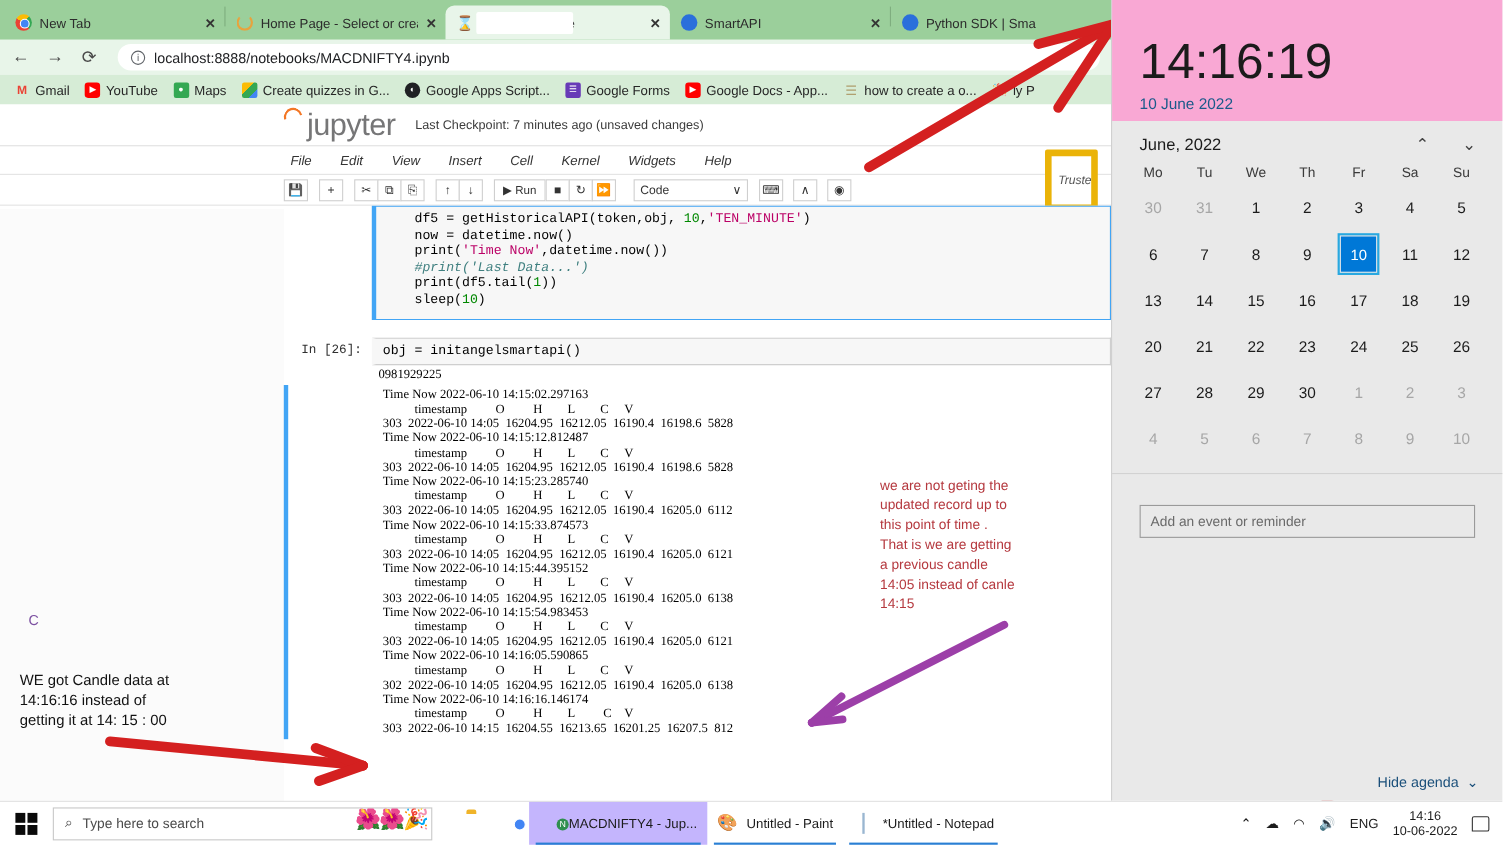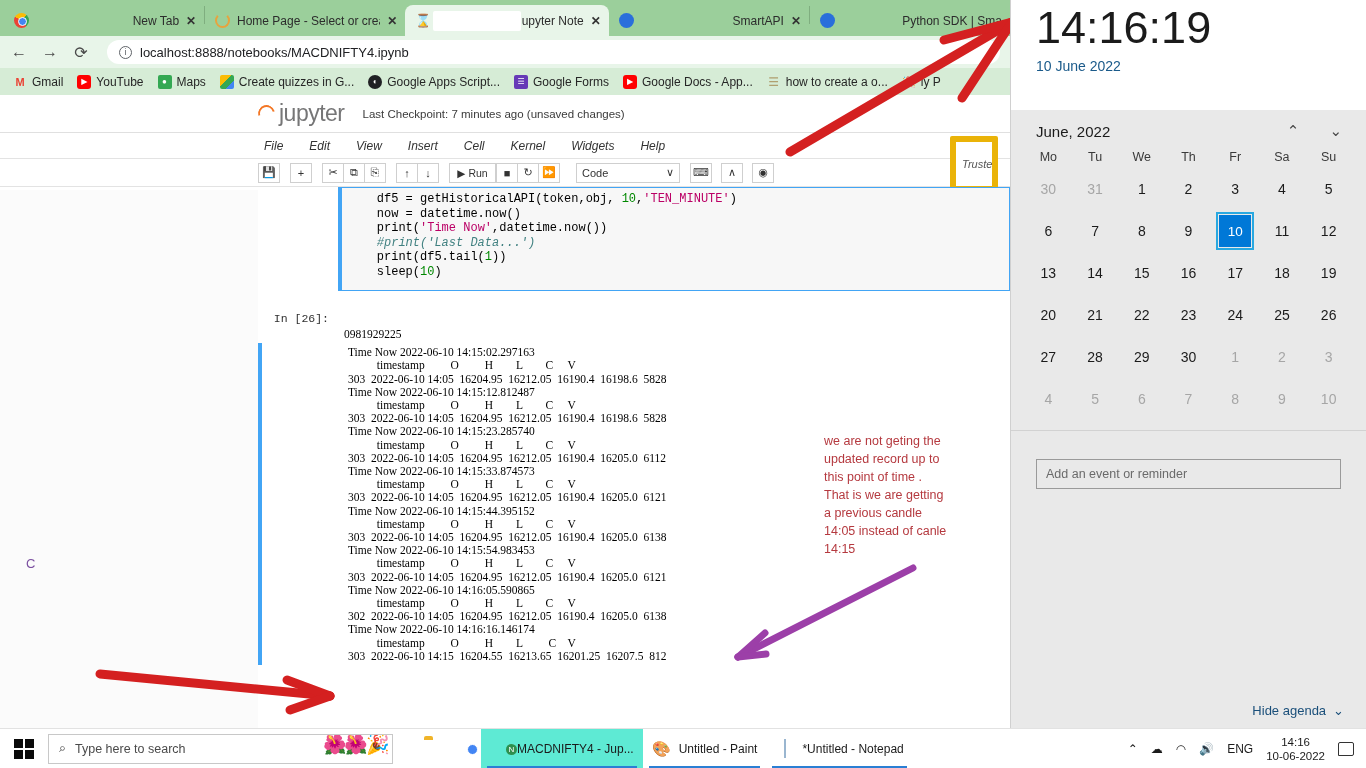--- a/index.html
+++ b/index.html
@@ -25,21 +25,21 @@
     padding: 0 8px 0 10px; font-size: 12px; color: #2c2c2c;
     border-radius: 8px 8px 0 0; min-width: 0; position: relative;
   }
   .tab.inactive { width: 232px; }
   .tab.active {
     background: #e8f5e9; width: 236px;
   }
   .tab .favicon { width: 15px; height: 15px; flex: 0 0 15px; }
   .tab .tab-title {
     flex: 1 1 auto; white-space: nowrap; overflow: hidden;
-    text-overflow: clip; font-size: 12px; text-align: right;
+    text-overflow: clip; font-size: 12px;
   }
   .tab .tab-close { font-size: 12px; color: #333; flex: 0 0 auto; font-weight: bold; }
   .tab-sep { width: 1px; height: 18px; background: #7fae7f; align-self: center; margin-bottom: 6px; }
   .redact {
     position: absolute; left: 28px; top: 6px; width: 88px; height: 20px;
     background: #ffffff; border-radius: 2px;
   }
 
   
   .fav-chrome {
@@ -87,21 +87,21 @@
   .bm-forms { background:#673ab7; border-radius:2px; color:#fff; font-size:8px; line-height:14px; }
   .bm-doc { background:#ff0000; border-radius:3px; color:#fff; font-size:8px; line-height:14px; }
   .bm-plain { color:#b0a070; font-size:12px; }
 
   
   .page { position: relative; height: 633px; background: #ffffff; }
   .jp-header {
     height: 38px; display: flex; align-items: center; padding-left: 258px; gap: 18px;
     border-bottom: 1px solid #e0e0e0;
   }
-  .jp-logo { font-size: 23px; color: #767677; letter-spacing: -0.5px; display:flex; align-items:center; gap:4px;}
+  .jp-logo { font-size: 28px; color: #767677; letter-spacing: -0.5px; display:flex; gap:4px;}
   .jp-logo .swirl {
     display:inline-block; width:17px; height:17px; border-radius:50%;
     border:2.5px solid #f37726; border-right-color:transparent; border-bottom-color:transparent;
     transform: rotate(30deg);
   }
   .jp-check { font-size: 11.5px; color: #3b3b3b; }
   .jp-menubar {
     height: 26px; display: flex; align-items: center; padding-left: 264px; gap: 26px;
     font-size: 12px; color: #333; border-bottom: 1px solid #e3e3e3; position: relative; font-style: italic;
   }
@@ -156,32 +156,32 @@
   .cell-block1 {
     border-left: 4px solid #42a5f5; margin-left: 0;
   }
 
   
   .anno-text {
     position: absolute; font-family: "Liberation Sans", sans-serif;
     line-height: 18px; white-space: pre-line;
   }
   #anno-red-note { left: 18px; top: 610px; font-size: 13.5px; color: #111; }
-  #anno-maroon-note { left: 824px; top: 432px; font-size: 12.5px; color: #b5393f; }
+  #anno-maroon-note { left: 800px; top: 432px; font-size: 12.5px; color: #b5393f; }
   #anno-c { left: 26px; top: 555px; font-size: 13px; color: #7b4fa0; }
 
   .svg-overlay { position: absolute; left: 0; top: 0; width: 1366px; height: 768px; pointer-events: none; }
 
   
   .flyout {
     position: absolute; right: 0; top: 0; width: 356px; height: 728px;
     background: #e9e9e9; border-left: 1px solid #d0d0d0;
   }
   .fly-clock {
-    height: 110px; background: #ffffff; padding: 2px 0 0 25px;
+    height: 110px; background: #f9a8d4; padding: 30px 0 0 25px;
   }
   .fly-time { font-size: 45px; color: #1b1b1b; font-weight: 300; line-height: 52px; }
   .fly-date { font-size: 14px; color: #1a5a8a; margin-top: 4px; }
   .cal-head {
     display: flex; align-items: center; justify-content: space-between;
     padding: 12px 24px 6px 25px;
   }
   .cal-month { font-size: 15px; color: #1b1b1b; }
   .cal-navs { display: flex; gap: 30px; font-size: 15px; color: #444; }
   .cal-dow {
@@ -231,21 +231,21 @@
     display: flex; align-items: center; padding: 0 10px; gap: 9px;
     font-size: 12.5px; color: #4a4a4a; position: relative; overflow: hidden;
   }
   .tulips {
     position: absolute; right: 4px; top: -2px; font-size: 19px; letter-spacing: -2px;
   }
   .tb-item {
     height: 40px; display: flex; align-items: center; gap: 7px; padding: 0 9px;
     font-size: 12px; color: #1b1b1b; position: relative;
   }
-  .tb-item.active { background: #5eead4; }
+  .tb-item.active { background: #c4b5fd; }
   .tb-item.open::after {
     content: ""; position: absolute; left: 6px; right: 6px; bottom: 0; height: 3px;
     background: #2a7fd4;
   }
   .tb-ic { width: 20px; height: 20px; flex: 0 0 20px; font-size: 15px; line-height:20px; text-align:center;}
   .tray {
     margin-left: auto; display: flex; align-items: center; gap: 13px;
     padding-right: 12px; font-size: 12px; color: #1b1b1b;
   }
   .clock { text-align: center; line-height: 14px; font-size: 11.5px; }
@@ -435,20 +435,21 @@
           <div class="code-in sel" style="height:104px;"><span><span class="k-fn">    df5 = getHistoricalAPI(token,obj, </span><span class="k-num">10</span>,<span class="k-str">'TEN_MINUTE'</span>)
 <span class="k-fn">    now = datetime.now()</span>
 <span class="k-fn">    print(</span><span class="k-str">'Time Now'</span><span class="k-fn">,datetime.now())</span>
 <span class="k-com">    #print('Last Data...')</span>
 <span class="k-fn">    print(df5.tail(</span><span class="k-num">1</span><span class="k-fn">))</span>
 <span class="k-fn">    sleep(</span><span class="k-num">10</span><span class="k-fn">)</span></span></div>
         </div>
 
         <div class="cellrow" style="margin-top:16px">
           <div class="prompt">In [26]:</div>
+          <div class="code-in"><span>obj = initangelsmartapi()</span></div>
         </div>
         <div class="cellrow">
           <div class="prompt"></div>
           <div class="out">0981929225</div>
         </div>
 
         <div class="cellrow" style="border-left:4px solid #42a5f5">
           <div class="prompt"></div>
           <div class="out" id="stream-output">Time Now 2022-06-10 14:15:02.297163
           timestamp         O         H        L        C     V
@@ -474,20 +475,23 @@
 Time Now 2022-06-10 14:16:16.146174
           timestamp         O         H        L         C    V
 303  2022-06-10 14:15  16204.55  16213.65  16201.25  16207.5  812</div>
         </div>
 
       </div>
     </div>
   </div>
 
   <div class="anno-text" id="anno-c">C</div>
+  <div class="anno-text" id="anno-red-note">WE  got Candle data at
+14:16:16  instead of
+getting it at 14: 15 : 00</div>
   <div class="anno-text" id="anno-maroon-note">we are not geting the
 updated record up to
 this point of time .
 That is we are getting
 a previous candle
 14:05 instead of canle
 14:15</div>
 
   <svg class="svg-overlay">
 

